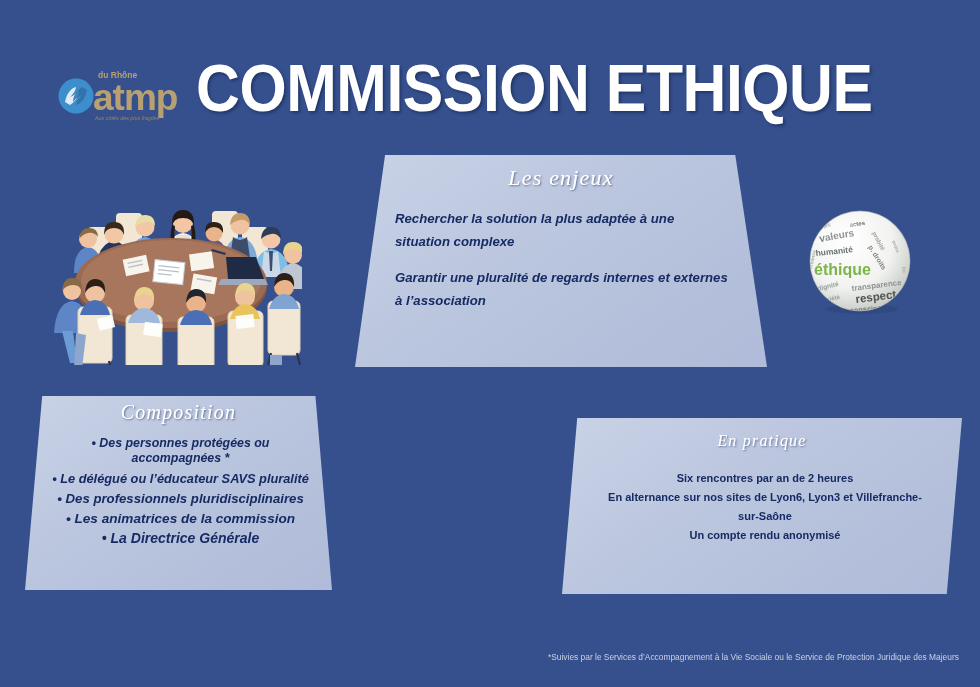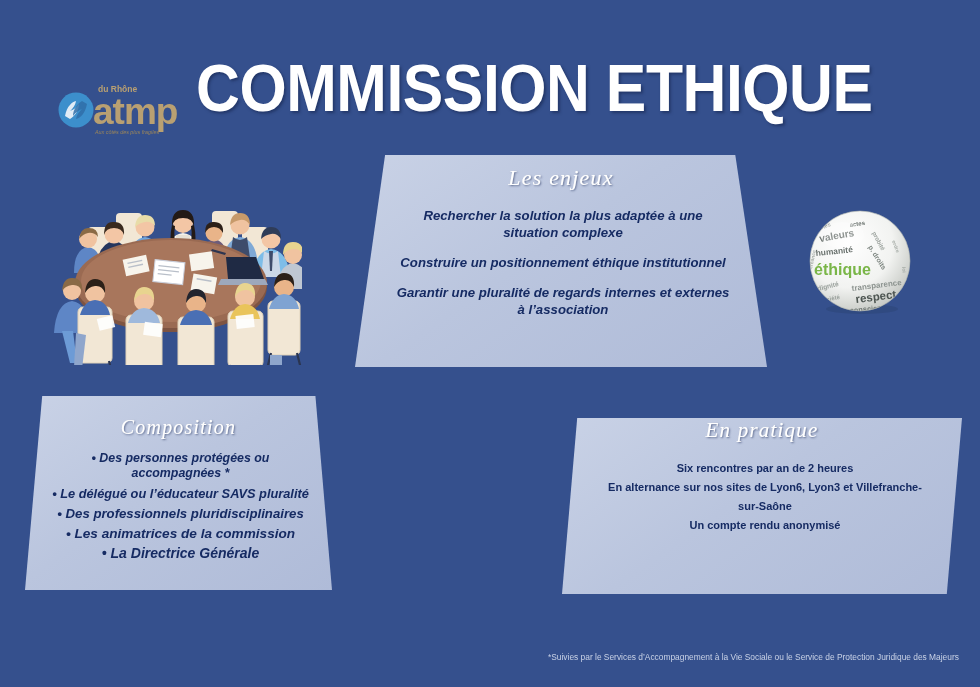--- a/index.html
+++ b/index.html
@@ -7,21 +7,21 @@
   body{
     width:980px;height:687px;
     background:#35508D;
     font-family:"Liberation Sans",sans-serif;
     overflow:hidden;position:relative;
   }
   .stage{position:absolute;inset:0;width:980px;height:687px;}
 
   
   #header{position:absolute;left:0;top:0;width:980px;height:145px;}
-  #logo{position:absolute;left:57px;top:80px;width:130px;height:58px;}
+  #logo{position:absolute;left:57px;top:66px;width:130px;height:58px;}
   #logo svg{display:block;}
   #page-title{
     position:absolute;left:196px;top:52px;width:660px;height:72px;
     color:#FFFFFF;font-size:66px;line-height:72px;font-weight:bold;
     letter-spacing:-0.5px;white-space:nowrap;
     font-family:"Liberation Sans",sans-serif;
     transform:scaleX(0.92);transform-origin:left center;
     text-shadow:2px 2px 3px rgba(20,35,75,.55);
   }
 
@@ -45,49 +45,49 @@
   .panel-body{color:#162B63;font-weight:bold;}
   .panel-body p{margin:0;}
 
   
   #panel-enjeux{
     left:355px;top:155px;width:412px;height:212px;
     clip-path:polygon(7.3% 0%, 92.3% 0%, 100% 100%, 0% 100%);
   }
   #panel-enjeux .panel-head{font-size:22px;line-height:26px;padding-top:10px;}
   #panel-enjeux .panel-body{
-    font-size:13.2px;line-height:17px;font-style:italic;
-    padding:16px 36px 0 40px;text-align:center;
+    font-size:13.2px;line-height:23px;font-style:italic;
+    padding:16px 36px 0 40px;
   }
   #panel-enjeux .panel-body p{margin-bottom:13px;}
 
   
   #panel-composition{
     left:25px;top:396px;width:307px;height:194px;
     clip-path:polygon(5.6% 0%, 94.6% 0%, 100% 100%, 0% 100%);
   }
-  #panel-composition .panel-head{font-size:20px;line-height:24px;padding-top:19px;}
+  #panel-composition .panel-head{font-size:20px;line-height:24px;padding-top:4px;}
   #panel-composition .panel-body{
     font-size:12.5px;line-height:15px;font-style:italic;
     padding:12px 14px 0 18px;text-align:center;
   }
   #panel-composition .panel-body p{margin-bottom:5px;white-space:pre-line;}
   #panel-composition .panel-body p:nth-child(1){font-size:12.4px;}
   #panel-composition .panel-body p:nth-child(2){font-size:12.8px;}
   #panel-composition .panel-body p:nth-child(3){font-size:13.2px;}
   #panel-composition .panel-body p:nth-child(4){font-size:13.6px;}
   #panel-composition .panel-body p:nth-child(5){font-size:14px;}
   #panel-composition .panel-body p:nth-child(6){font-size:18px;}
 
   
   #panel-pratique{
     left:562px;top:418px;width:400px;height:176px;
     clip-path:polygon(3.8% 0%, 100% 0%, 96.2% 100%, 0% 100%);
   }
-  #panel-pratique .panel-head{font-size:21px;line-height:25px;}
+  #panel-pratique .panel-head{font-size:16px;line-height:25px;padding-top:10px;}
   #panel-pratique .panel-body{
     font-size:11px;line-height:19px;
     padding:16px 30px 0 36px;text-align:center;
   }
 
   
   #word-sphere{position:absolute;left:806px;top:209px;width:108px;height:106px;}
 
   
   #footnote{
@@ -295,21 +295,20 @@
         </g>
       </g>
     </svg>
   </div>
 
   <div class="panel" id="panel-enjeux">
     <div class="panel-inner">
       <div class="panel-head">Les enjeux</div>
       <div class="panel-body">
         <p>Rechercher la solution la plus adaptée à une situation complexe</p>
-        <p>Construire un positionnement éthique institutionnel</p>
         <p>Garantir une pluralité de regards internes et externes à l’association</p>
       </div>
     </div>
   </div>
 
   <div class="panel" id="panel-composition">
     <div class="panel-inner">
       <div class="panel-head">Composition</div>
       <div class="panel-body">
         <p>• Des personnes protégées ou

